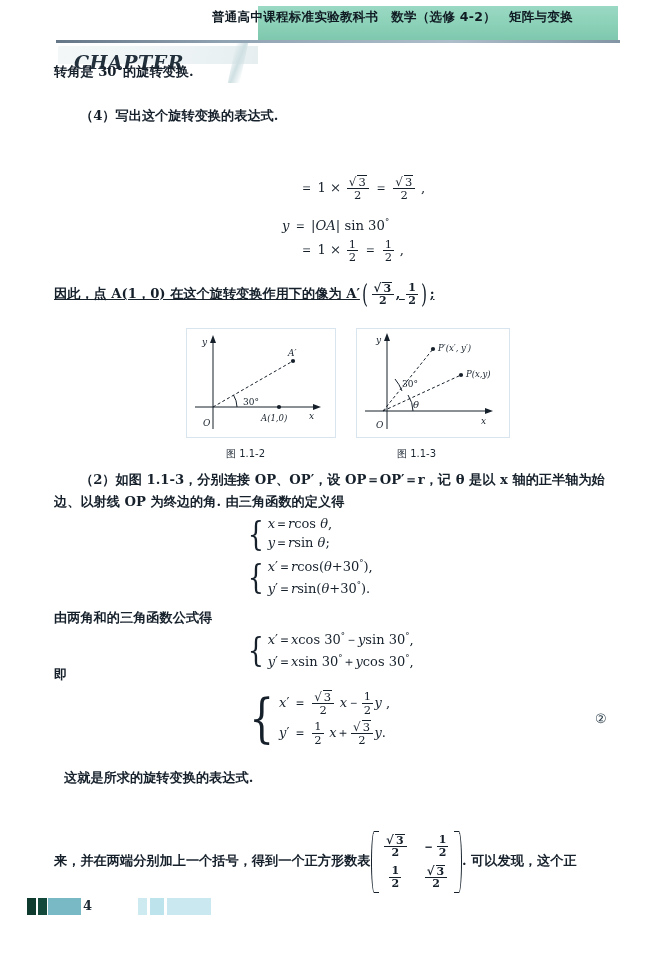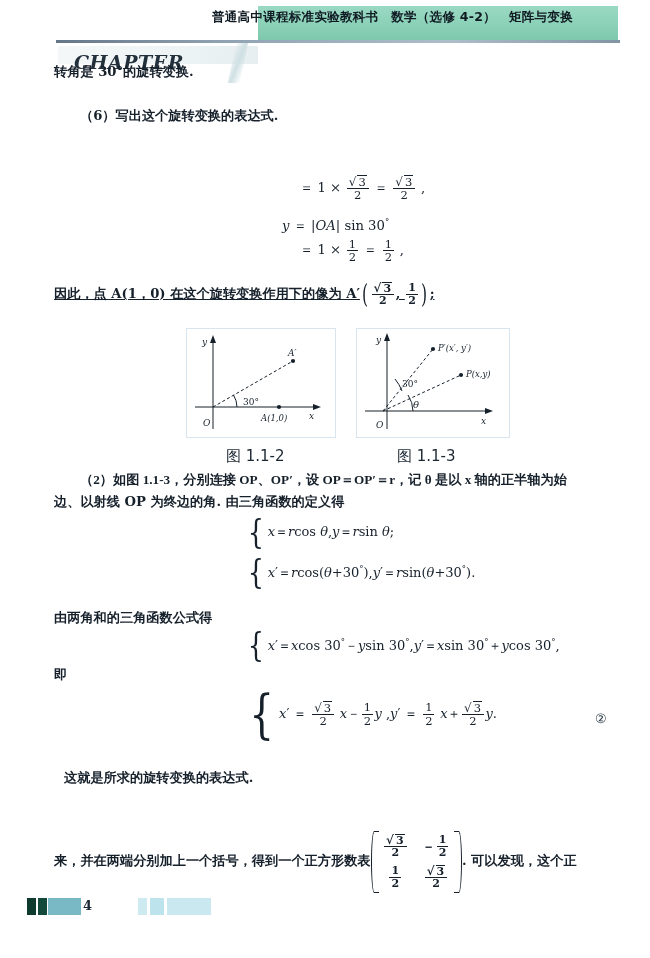--- a/index.html
+++ b/index.html
@@ -124,21 +124,21 @@
     align-items: center;
   }
   .sys .brace {
     font-size: 34px;
     line-height: 34px;
     font-family: "DejaVu Serif","Liberation Serif",serif;
     color: #16202b;
     margin-right: 1px;
     transform: scaleX(.75);
   }
-  .sys .rows { display: flex; }
+  .sys .rows { display: flex; flex-direction: column; }
   .sys .rows div {
     font-size: 13px;
     line-height: 19px;
     white-space: nowrap;
   }
   .sys-big .brace { font-size: 52px; line-height: 52px; }
   .sys-big .rows div { line-height: 30px; }
 
   
   .matrix {
@@ -168,21 +168,21 @@
 
   
   .fig {
     position: absolute;
     background: #ffffff;
     border: 1px solid #d8e4ee;
   }
   .figcap {
     position: absolute;
     font-family: "DejaVu Sans","Liberation Sans",sans-serif;
-    font-size: 15px;
+    font-size: 10px;
     color: #1b2631;
     white-space: nowrap;
     text-align: center;
   }
 
   
   .footer-bars { position: absolute; left: 27px; top: 898px; height: 17px; }
   .fb { position: absolute; top: 0; height: 17px; }
   .pageno {
     position: absolute;
@@ -212,21 +212,21 @@
   </div>
   <div class="header-title">普通高中课程标准实验教科书　数学（选修 4-2）　矩阵与变换</div>
   <div class="header-rule"></div>
 
   <div class="tx bold" style="left:54px; top:62px;">
     <span>转角是 30°的旋转变换.</span>
   </div>
 
 
   <div class="tx bold" style="left:80px; top:106px;">
-    <span>（6）写出这个旋转变换的表达式.</span>
+    <span>（4）写出这个旋转变换的表达式.</span>
   </div>
 
 
 
   <div class="tx" style="left:300px; top:175px;">
     ＝ 1 × <span class="frac"><span class="num"><span class="radsym">√</span><span class="sqrt">3</span></span><span class="den">2</span></span>
     ＝ <span class="frac"><span class="num"><span class="radsym">√</span><span class="sqrt">3</span></span><span class="den">2</span></span> ,
   </div>
 
   <div class="tx" style="left:282px; top:212px;">
@@ -291,21 +291,21 @@
       <text x="124" y="95" font-family="DejaVu Serif, serif" font-style="italic" font-size="9" fill="#16202b">x</text>
       <text x="19" y="14" font-family="DejaVu Serif, serif" font-style="italic" font-size="9" fill="#16202b">y</text>
       <text x="45" y="58" font-family="DejaVu Serif, serif" font-size="9" fill="#16202b">30°</text>
       <text x="56" y="79" font-family="DejaVu Serif, serif" font-style="italic" font-size="10" fill="#16202b">θ</text>
     </svg>
   </div>
 
   <div class="figcap" style="left:226px; top:447px;">图 1.1-2</div>
   <div class="figcap" style="left:397px; top:447px;">图 1.1-3</div>
 
-  <div class="tx bold" style="left:80px; top:470px;font-family:Liberation Serif, serif;">
+  <div class="tx bold" style="left:80px; top:470px;">
     <span>（2）如图 1.1-3，分别连接 OP、OP′，设 OP＝OP′＝r，记 θ 是以 x 轴的正半轴为始</span>
   </div>
   <div class="tx bold" style="left:54px; top:492px;">
     <span>边、以射线 OP 为终边的角. 由三角函数的定义得</span>
   </div>
 
   <div class="sys" style="left:245px; top:514px;">
     <span class="brace">{</span>
     <span class="rows">
       <div><span class="mi">x</span>＝<span class="mi">r</span>cos&nbsp;<span class="mi">θ</span>,</div>

